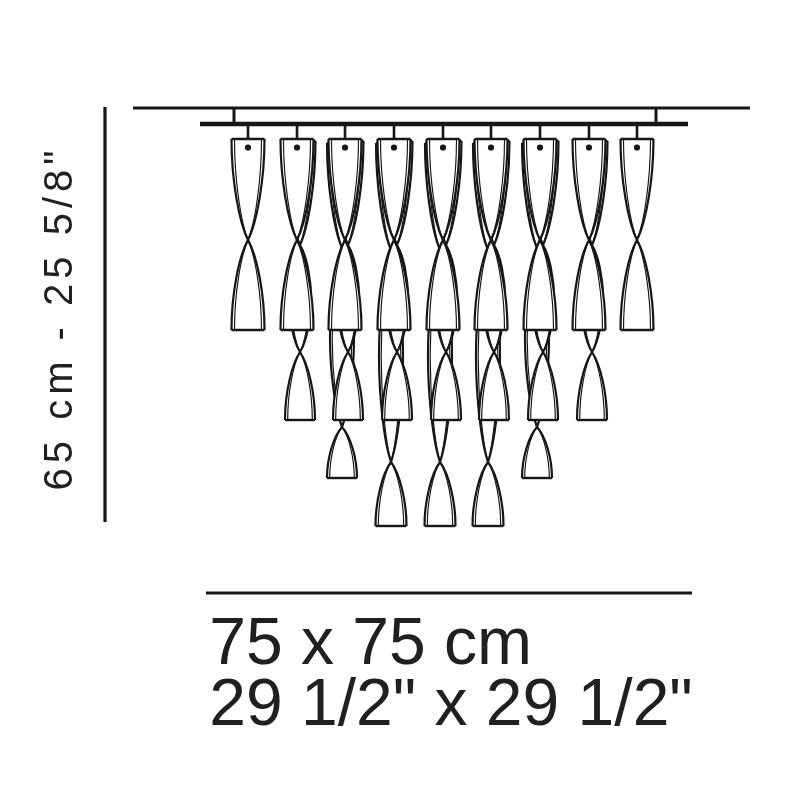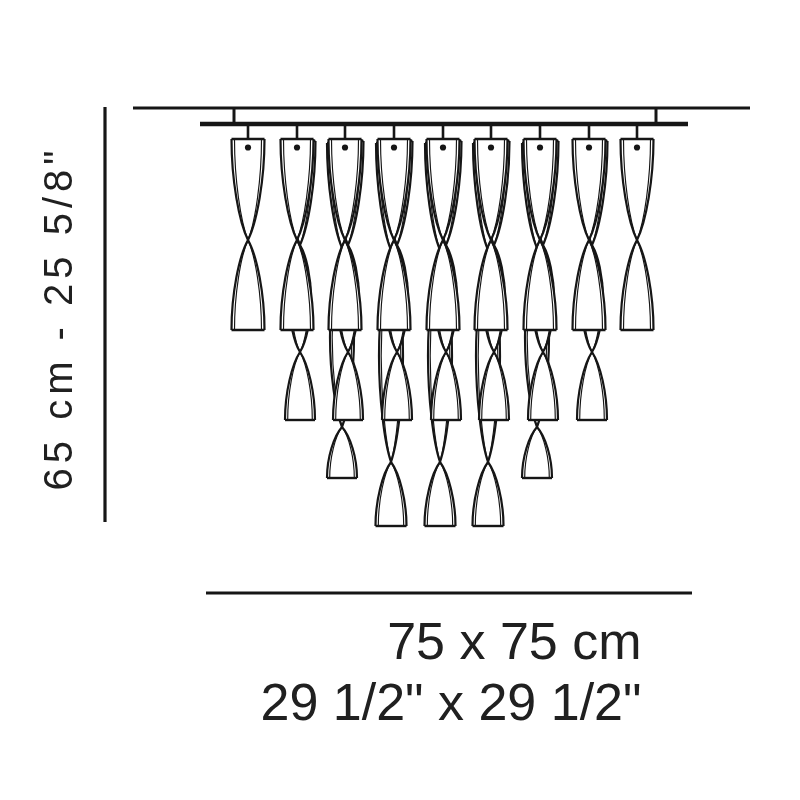--- a/index.html
+++ b/index.html
@@ -20,22 +20,22 @@
     transform: translate(-50%, -50%) rotate(-90deg);
     font-size: 40px;
     letter-spacing: 5px;
     white-space: nowrap;
   }
   .dim-width {
     position: absolute;
     left: 451px;
     top: 611px;
     transform: translateX(-50%);
-    text-align: right;
-    font-size: 52px;
+    text-align: left;
+    font-size: 66px;
     line-height: 61px;
     white-space: nowrap;
   }
 </style>
 </head>
 <body>
 
 <div class="canvas">
   <svg width="800" height="800" viewBox="0 0 800 800">
       <line x1="105" y1="107" x2="105" y2="522" stroke="#161616" stroke-width="3.2"></line>

